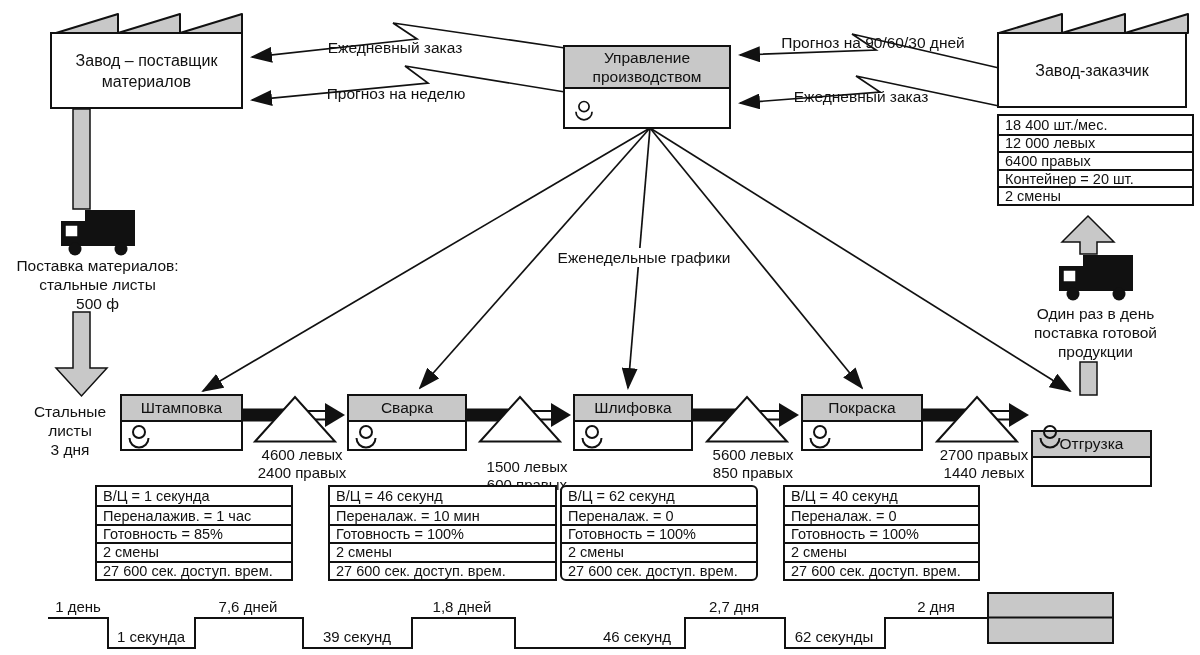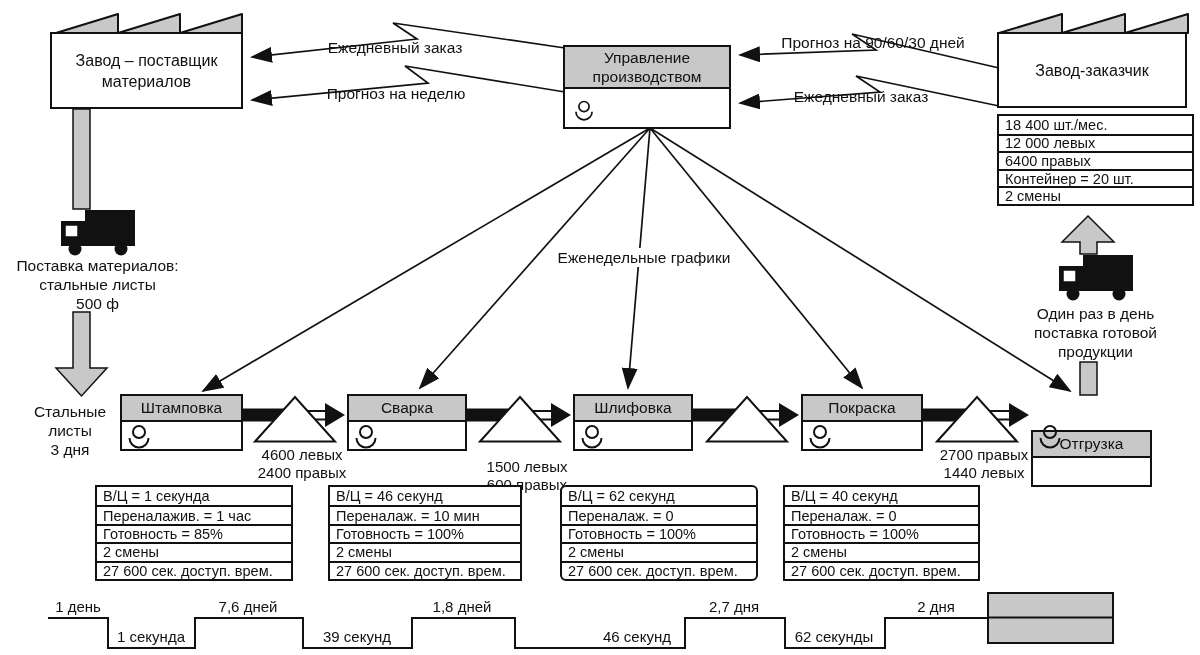--- a/index.html
+++ b/index.html
@@ -174,31 +174,33 @@
     <div class="hdr">Покраска</div>
   </div>
   <div class="box proc" style="left:1031px;top:394px;width:121px;height:57px;margin-top:36px;">
     <div class="hdr">Отгрузка</div>
   </div>
 
   <div class="lbl" style="left:242px;top:446px;width:120px;font-size:15px;line-height:18px;">4600 левых
 2400 правых</div>
   <div class="lbl" style="left:467px;top:446px;width:120px;font-size:15px;line-height:18px;margin-top:12px;">1500 левых
 600 правых</div>
+  <div class="lbl" style="left:693px;top:446px;width:120px;font-size:15px;line-height:18px;">5600 левых
+850 правых</div>
   <div class="lbl" style="left:924px;top:446px;width:120px;font-size:15px;line-height:18px;">2700 правых
 1440 левых</div>
 
   <div class="attr-box" style="left:95px;top:485px;width:198px;">
     <div class="attr-row">В/Ц = 1 секунда</div>
     <div class="attr-row">Переналажив. = 1 час</div>
     <div class="attr-row">Готовность = 85%</div>
     <div class="attr-row">2 смены</div>
     <div class="attr-row">27 600 сек. доступ. врем.</div>
   </div>
-  <div class="attr-box" style="left:328px;top:485px;width:194px;">
+  <div class="attr-box" style="left:328px;top:485px;width:229px;">
     <div class="attr-row">В/Ц = 46 секунд</div>
     <div class="attr-row">Переналаж. = 10 мин</div>
     <div class="attr-row">Готовность = 100%</div>
     <div class="attr-row">2 смены</div>
     <div class="attr-row">27 600 сек. доступ. врем.</div>
   </div>
   <div class="attr-box" style="left:560px;top:485px;width:198px;border-radius:6px;">
     <div class="attr-row">В/Ц = 62 секунд</div>
     <div class="attr-row">Переналаж. = 0</div>
     <div class="attr-row">Готовность = 100%</div>

